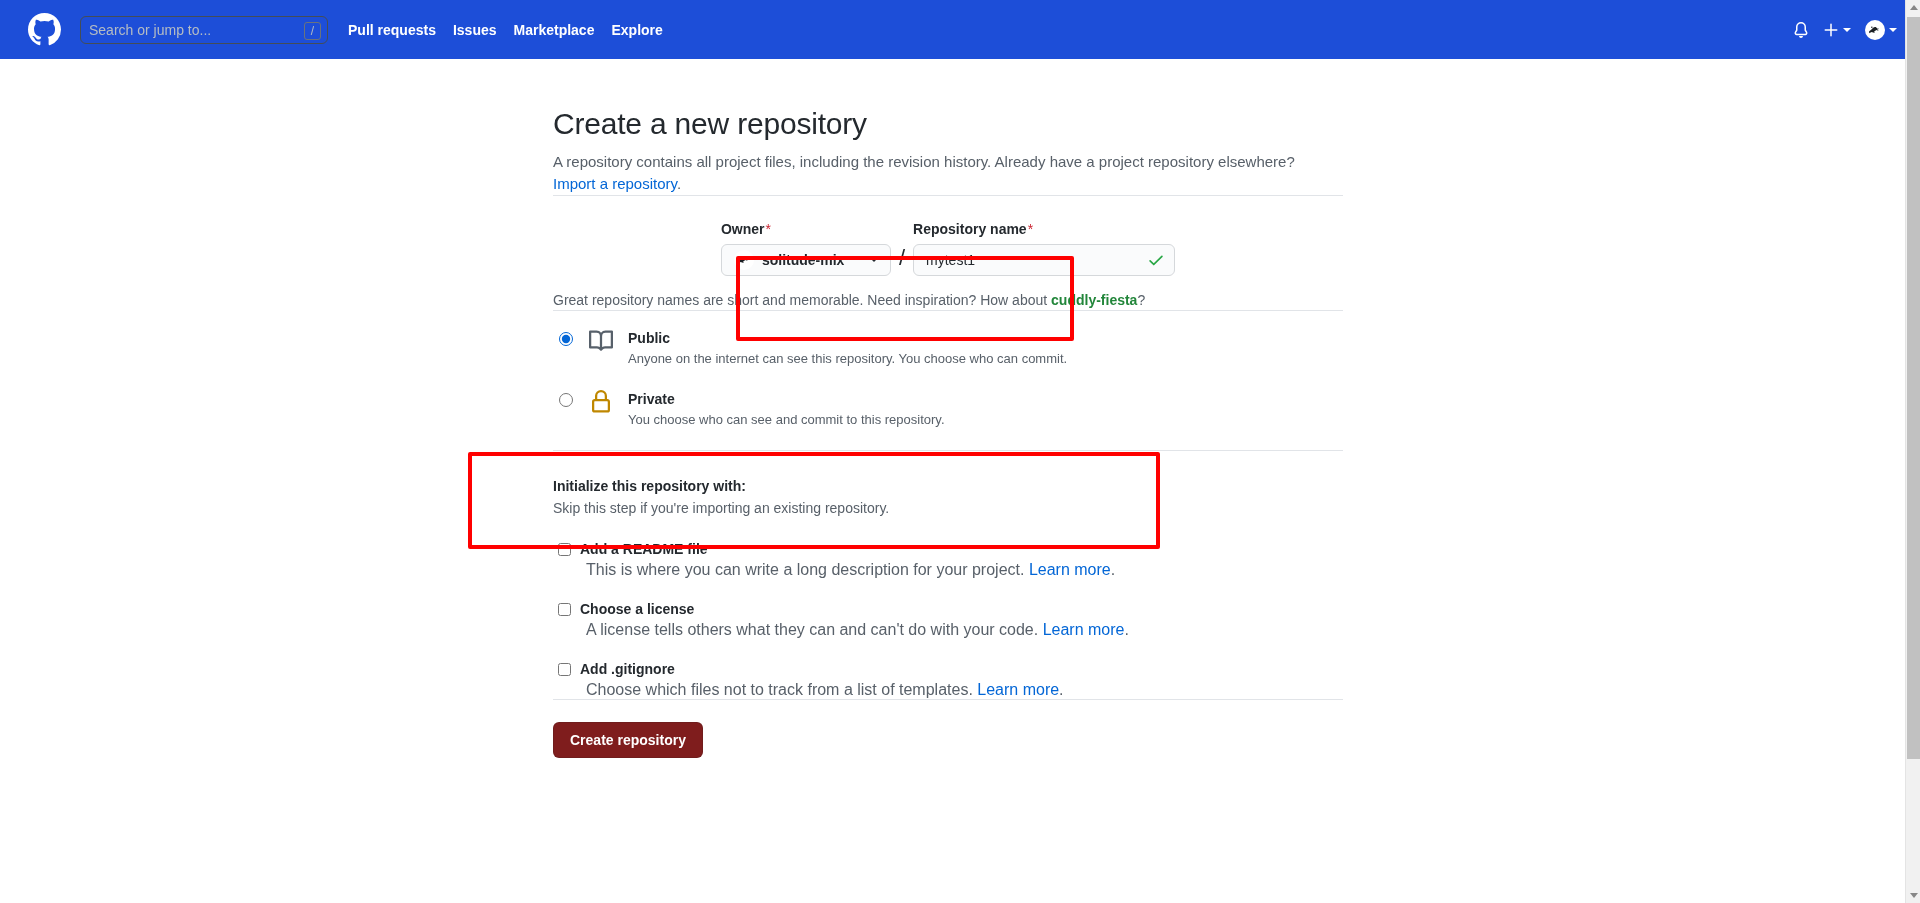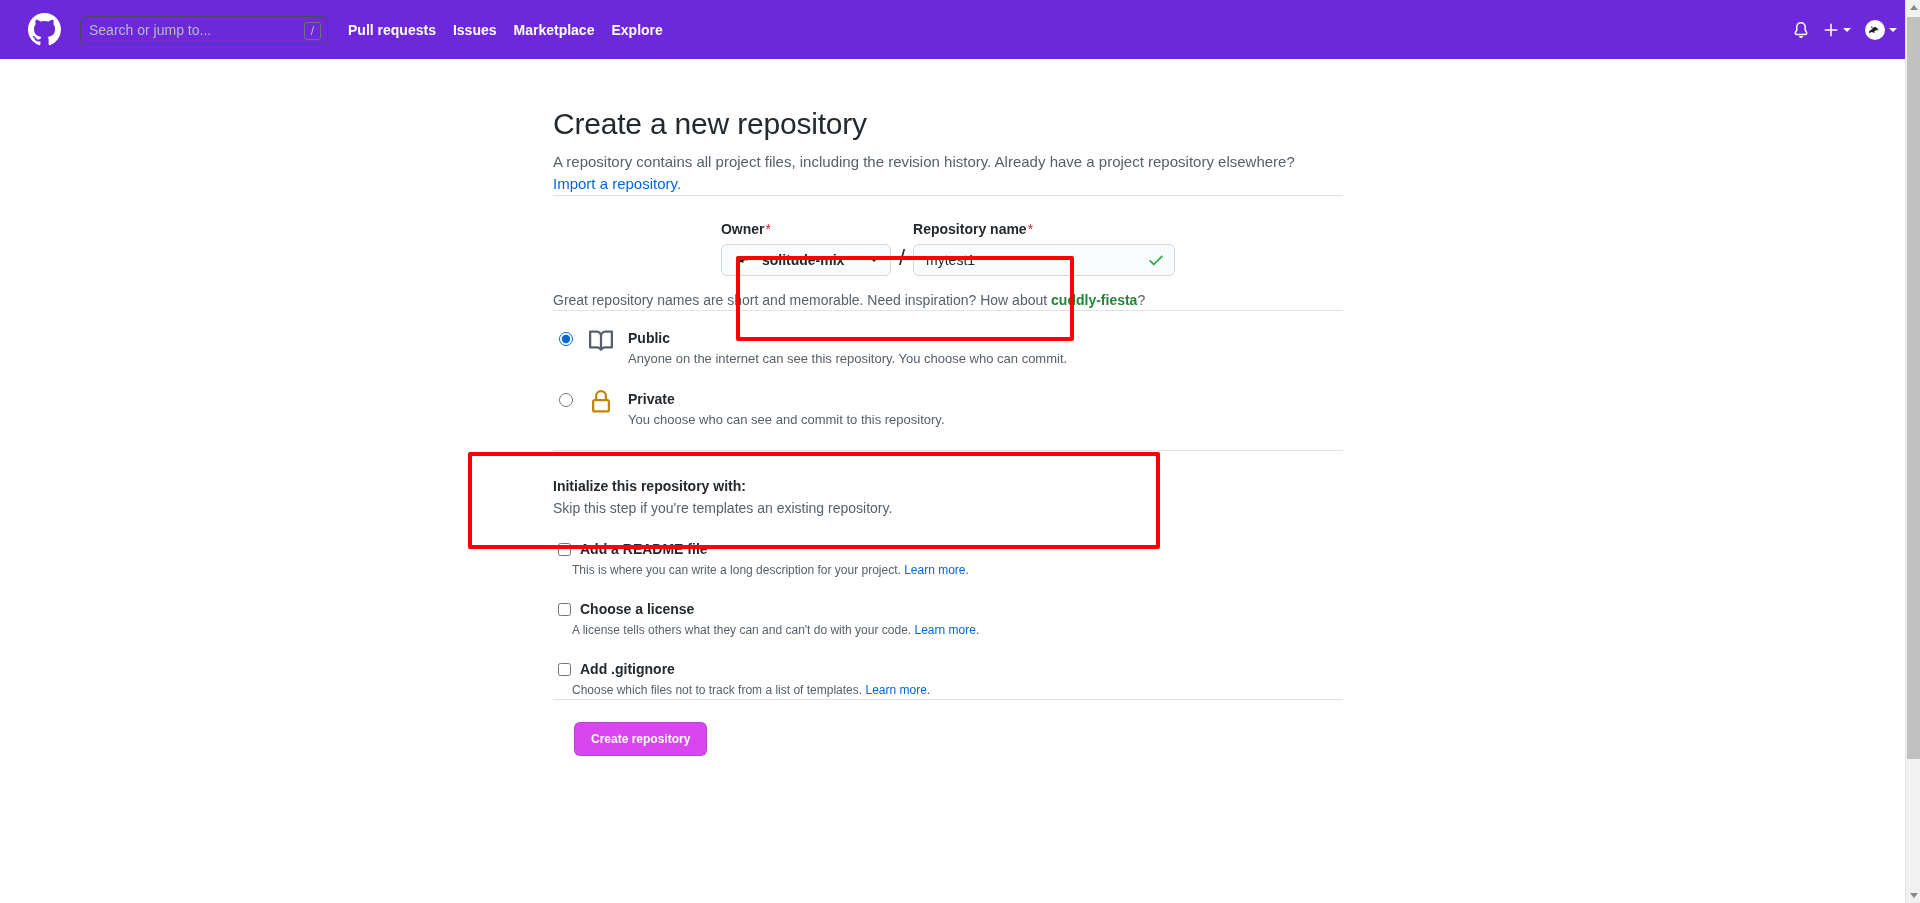--- a/index.html
+++ b/index.html
@@ -11,21 +11,21 @@
     font-family: "Liberation Sans", sans-serif;
     -webkit-font-smoothing: antialiased;
   }
 
   
   .gh-header {
     position: absolute;
     top: 0; left: 0;
     width: 1905px;
     height: 59px;
-    background: #6d28d9;
+    background: #1d4ed8;
     display: flex;
     align-items: center;
     padding: 0 0 0 28px;
   }
   .gh-logo {
     width: 33px; height: 33px;
     flex: 0 0 auto;
     color: #ffffff;
     display: block;
   }
@@ -308,40 +308,39 @@
     margin: 0 9px 0 5px;
     accent-color: #0366d6;
     cursor: pointer;
   }
   .opt-label {
     font-size: 14px;
     font-weight: bold;
     color: #24292e;
   }
   .opt-desc {
-    margin: 4px 0 0 19px;
-    font-size: 12px;
+    margin: 4px 0 0 33px;
+    font-size: 16px;
     color: #586069;
     line-height: 18px;
   }
   .rule-4 { margin-top: 26px; }
 
   .submit-wrap { margin-top: 22px; }
   .btn-create {
     display: inline-block;
-    background: #d946ef;
+    background: #7f1d1d;
     border: 1px solid rgba(27,31,35,0.15);
     border-radius: 6px;
     color: #ffffff;
-    font-size: 12px;
+    font-size: 14px;
     font-weight: bold;
     padding: 9px 16px;
     cursor: pointer;
     font-family: "Liberation Sans", sans-serif;
-    margin-left: 21px;
   }
 
   
   .redbox {
     position: absolute;
     border: 4px solid #ff0000;
     border-radius: 2px;
     pointer-events: none;
     z-index: 50;
   }
@@ -512,21 +511,21 @@
           <span class="vis-name">Private</span>
           <span class="vis-desc" style="display:block">You choose who can see and commit to this repository.</span>
         </span>
       </label>
     </div>
 
     <hr class="rule rule-3">
 
     <div class="init-block">
       <div class="init-title">Initialize this repository with:</div>
-      <div class="init-sub">Skip this step if you're templates an existing repository.</div>
+      <div class="init-sub">Skip this step if you're importing an existing repository.</div>
 
       <div class="opt-row">
         <label class="opt-head">
           <input class="opt-check" type="checkbox" style="">
           <span class="opt-label">Add a README file</span>
         </label>
         <div class="opt-desc">
           <span>This is where you can write a long description for your project.</span>
           <a class="blue" href="#">Learn more</a><span>.</span>
         </div>

